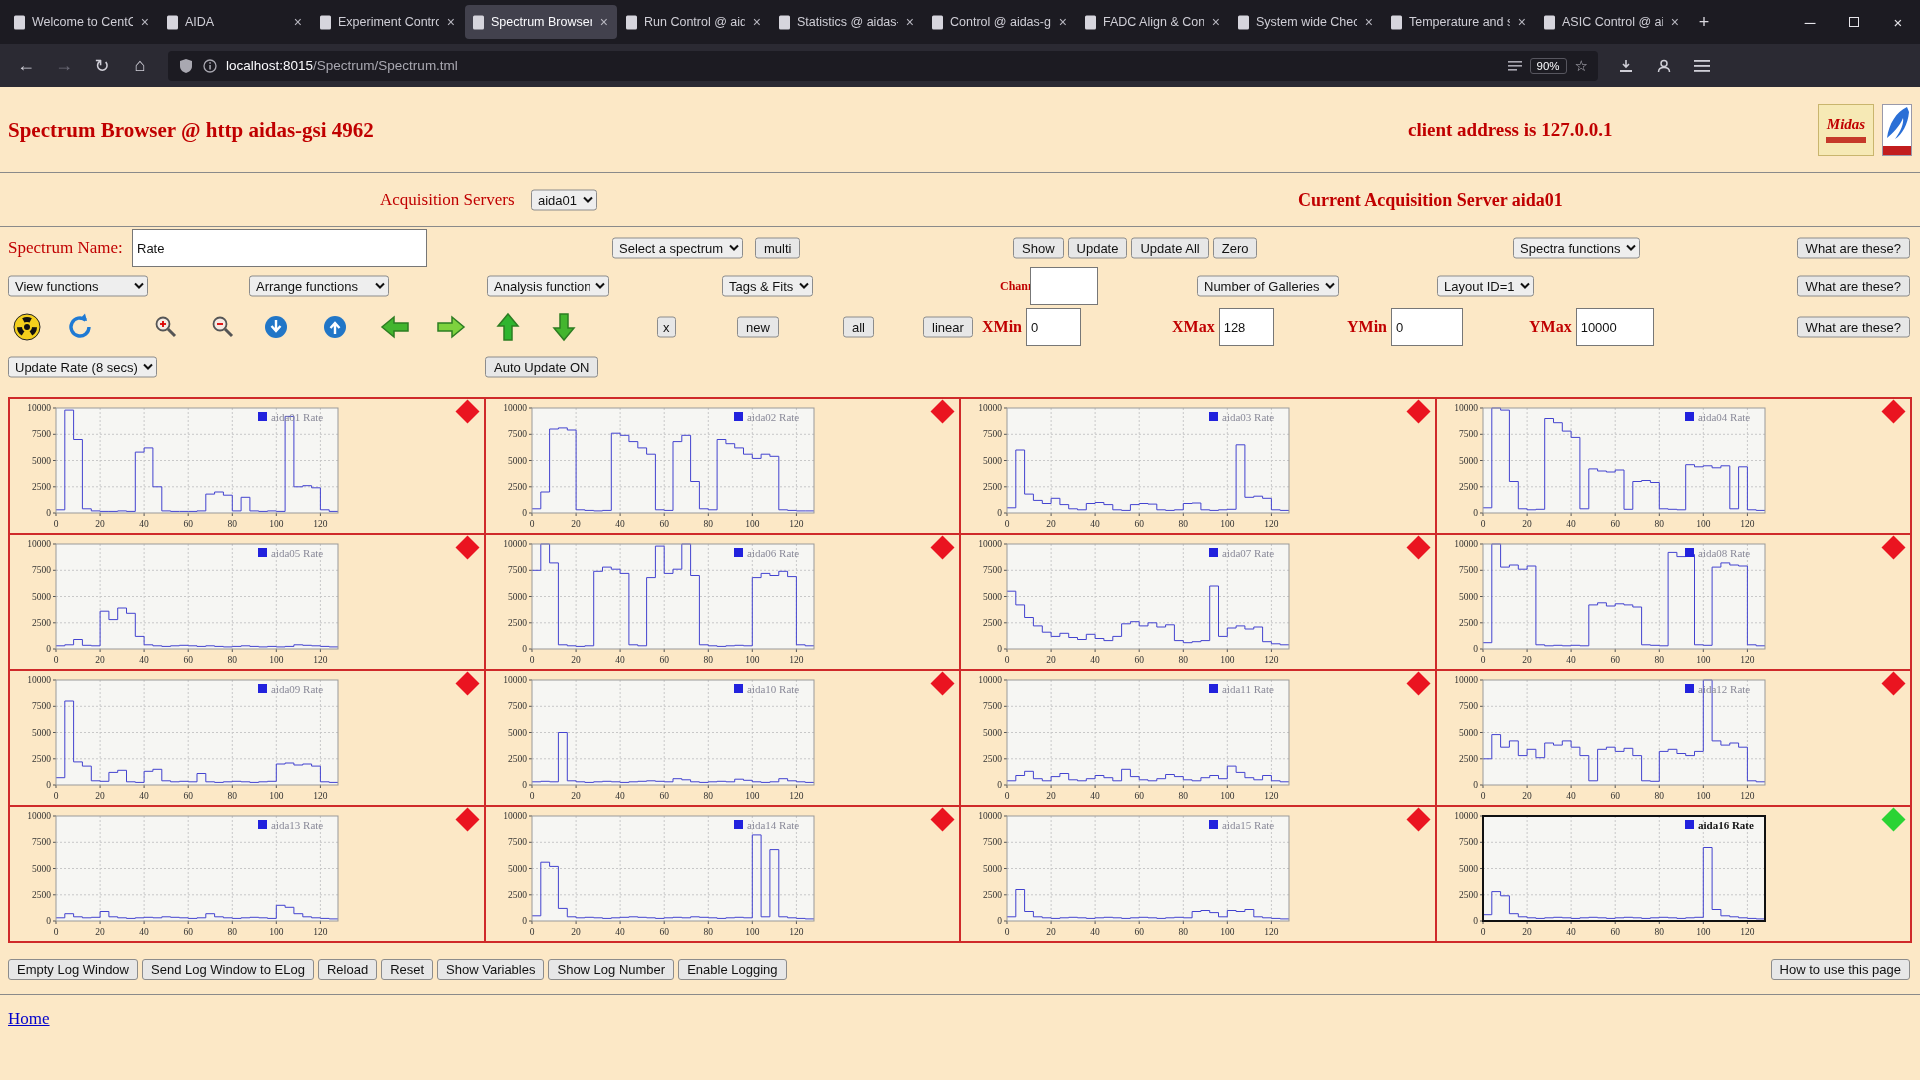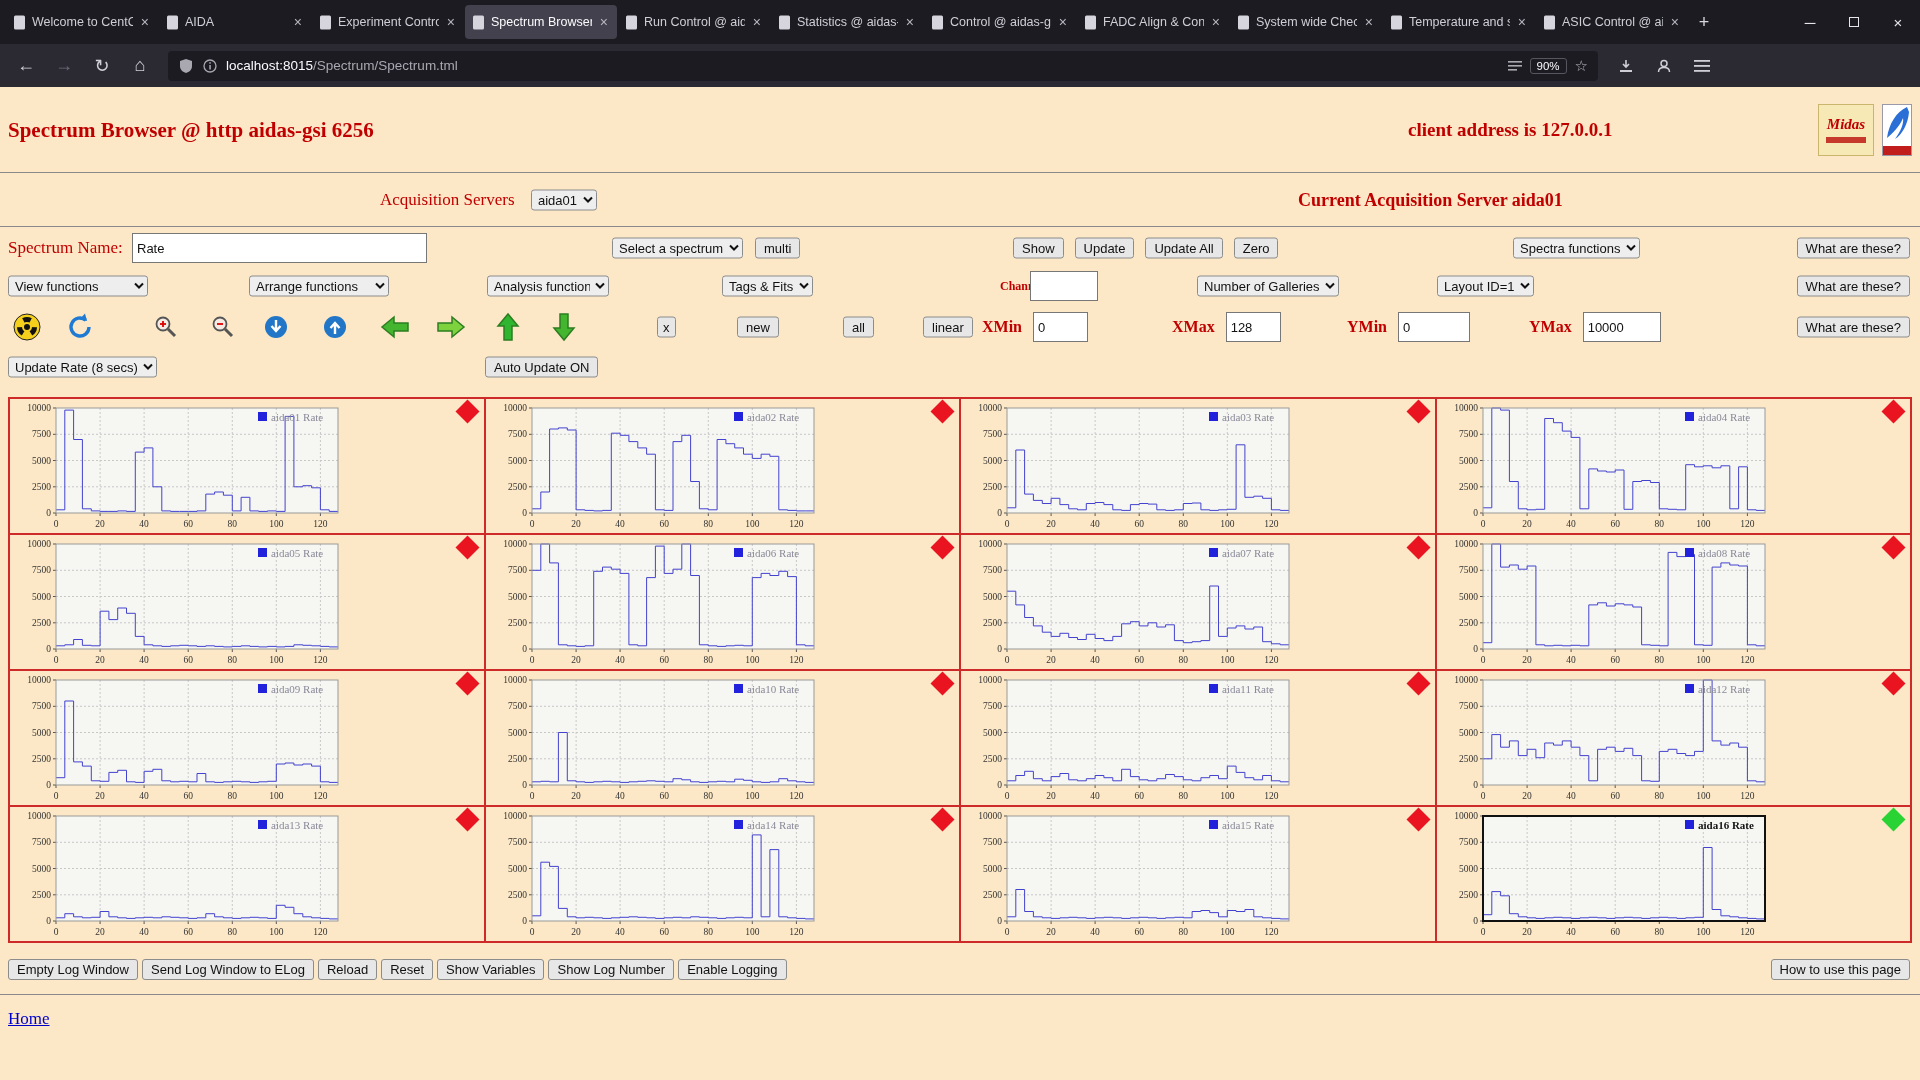--- a/index.html
+++ b/index.html
@@ -38,22 +38,22 @@
 .serif{font-family:"Liberation Serif",serif}
 .bold{font-weight:bold}
 .hdr{height:86px;border-bottom:1px solid #8a8a8a}
 .acqrow{height:54px;border-bottom:1px solid #8a8a8a}
 .specrow{height:42px}
 .funcrow{height:34px}
 .iconrow{height:48px}
 .updrow{height:32px}
 .btn{font-size:13px;font-family:"Liberation Sans",sans-serif;background:#e7e7e7;border:1px solid #8c8c8c;border-radius:3px;padding:2px 8px;color:#111;cursor:default;white-space:nowrap}
 .sel{font-size:13px;font-family:"Liberation Sans",sans-serif;padding:1px 2px;background:#eee;border:1px solid #8c8c8c;border-radius:3px;color:#111}
-.inp{font-size:13px;font-family:"Liberation Sans",sans-serif;border:1px solid #777;background:#fff;height:30px;padding:0 4px;color:#111}
-.cluster{display:flex;align-items:center;gap:11px}
+.inp{font-size:13px;font-family:"Liberation Sans",sans-serif;border:1px solid #777;background:#fff;height:38px;padding:0 4px;color:#111}
+.cluster{display:flex;align-items:center;gap:4px}
 .logos{display:flex;gap:8px;align-items:flex-end}
 .midas-logo{width:56px;height:52px;background:#f6e9b5;border:1px solid #c9b56d;display:flex;flex-direction:column;align-items:center;justify-content:center}
 .midas-logo .mtxt{color:#c00000;font:bold italic 15px "Liberation Serif",serif}
 .midas-logo .mbar{width:40px;height:6px;background:#c53a2a;margin-top:4px}
 .tcl-logo{width:30px;height:52px;background:#fff;border:1px solid #99a;display:flex;flex-direction:column;justify-content:space-between;overflow:hidden}
 .tcl-band{height:9px;background:#c21d1d;width:100%}
 
 
 .plot-grid{display:grid;grid-template-columns:repeat(4,1fr);margin:14px 8px 0 8px;border:1px solid #cf2a2a}
 .cell{position:relative;border:1px solid #cf2a2a;height:136px;overflow:hidden;padding:3px 0 0 4px;background:#fce8c6}
@@ -238,21 +238,21 @@
         <rect y="1" width="16" height="1.8" fill="#cfced6"></rect>
         <rect y="6" width="16" height="1.8" fill="#cfced6"></rect>
         <rect y="11" width="16" height="1.8" fill="#cfced6"></rect>
       </svg>
     </span>
 </div>
 
 <div class="page">
 
   <div class="hdr row">
-    <div class="abs red serif bold" style="left:8px;font-size:21px">Spectrum Browser @ http aidas-gsi 6256</div>
+    <div class="abs red serif bold" style="left:8px;font-size:21px">Spectrum Browser @ http aidas-gsi 4962</div>
     <div class="abs red serif bold" style="left:1408px;font-size:19px">client address is 127.0.0.1</div>
     <div class="abs logos" style="right:8px">
       <div class="midas-logo">
         <span class="mtxt">Midas</span>
         <span class="mbar"></span>
       </div>
       <div class="tcl-logo">
         <svg width="28" height="40" viewBox="0 0 28 40">
             <path d="M24 2 C13 7 6 19 4 33 C9 29 17 21 20 13 C21 18 18 26 12 34 C19 30 25 19 26 7 Z" fill="#2a6fd6"></path>
           </svg>

